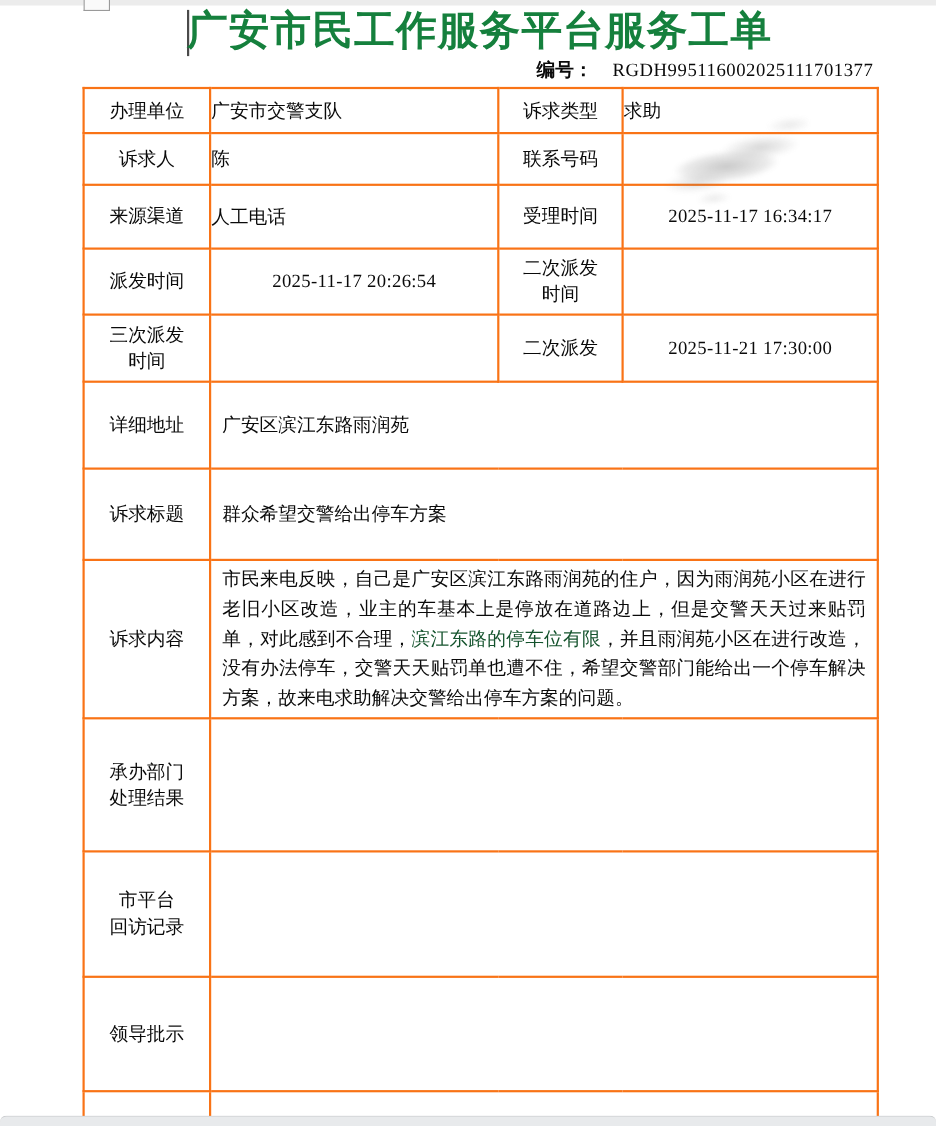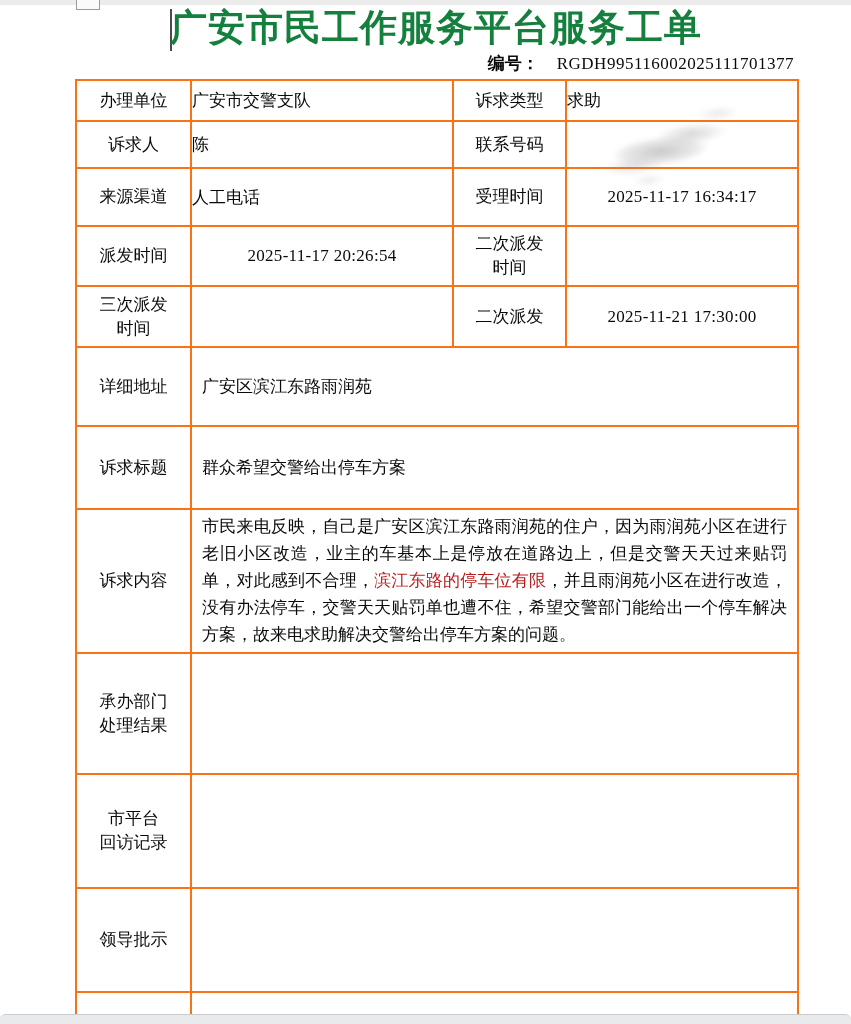--- a/index.html
+++ b/index.html
@@ -35,21 +35,21 @@
   td.datetime{text-align:center;letter-spacing:.3px;}
   .t2{margin-top:-2px;}
 
   .r1 td{height:39px;}  .r2 td{height:45px;margin-left:19px;}  .r3 td{height:56px;}
   .r4 td{height:58px;}  .r5 td{height:59px;}  .r6 td{height:37px;}
   .r7 td{height:41px;border-radius:21px;}  .r8 td{height:136px;} .r9 td{height:79px;}
   .r10 td{height:72px;} .r11 td{height:62px;} .r12 td{height:74px;}
   .r13 td{height:32px;} .t2r1 td{height:74px;} .t2r2 td{height:80px;}
 
   .content-cell{padding:3px 10px;line-height:27px;text-align:justify;vertical-align:top;}
-  .content-cell .gray{color:#b91c1c;}
+  .content-cell .gray{color:#14532d;}
   .section-title-cell{text-align:center;font-size:14px;}
 
   .seat-cell{padding:3px 10px;vertical-align:top;}
   .seat-note{margin:0;text-indent:2em;line-height:23px;}
   .signoff-org{text-align:right;padding-right:78px;line-height:23px;}
   .signoff-person{text-align:right;padding-right:16px;line-height:23px;}
   .note-cell{padding:4px 12px;vertical-align:top;}
   .note-text{margin:0;text-indent:2em;line-height:27px;text-align:justify;}
 
   

